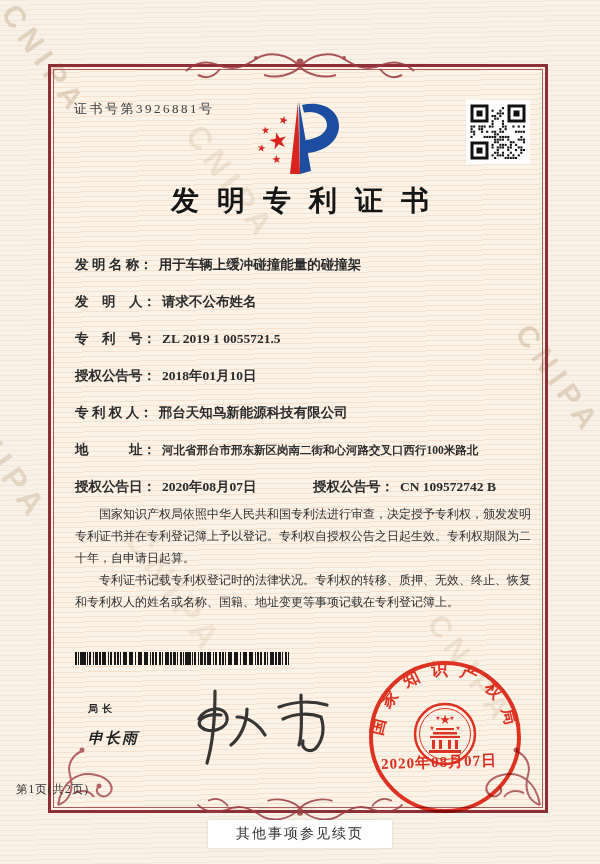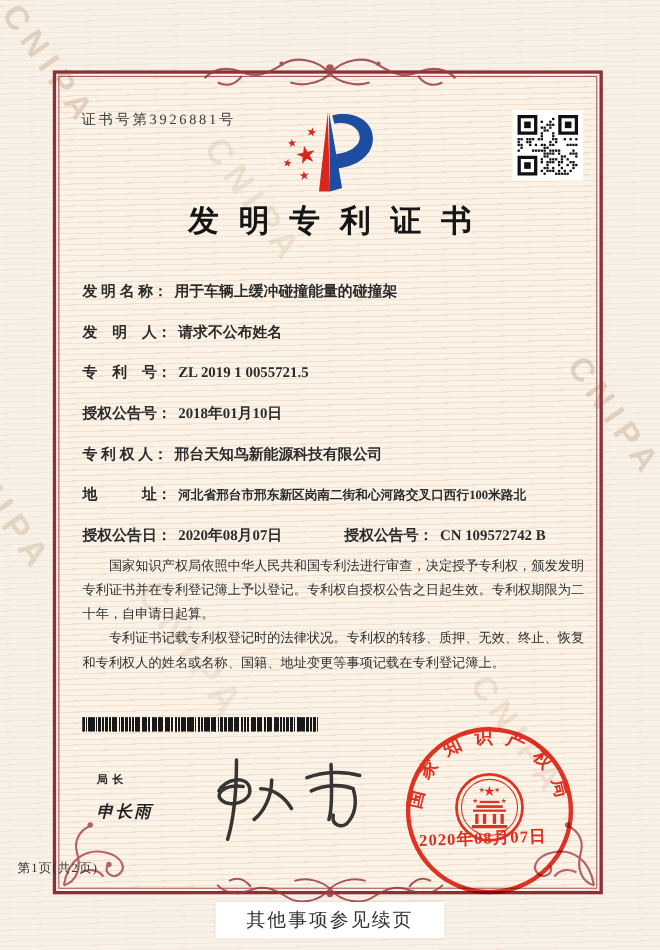--- a/index.html
+++ b/index.html
@@ -59,21 +59,21 @@
   .seal-ring{position:absolute;inset:0;border:4.5px solid #e22a1a;border-radius:50%;box-sizing:border-box;}
   .seal-svg{position:absolute;inset:0;}
   .emblem{position:absolute;left:50%;top:48%;transform:translate(-50%,-50%);}
   .seal-date{
     position:absolute;left:-6px;width:152px;top:92px;text-align:center;z-index:6;
     font-size:15px;font-weight:bold;color:#e02517;letter-spacing:1px;transform:rotate(-2deg);
   }
   .page-no{position:absolute;left:0;right:0;top:782px;z-index:4;text-align:left;font-size:11.5px;letter-spacing:1px;color:#333;margin-left:16px;}
   .note{
     position:absolute;left:50%;transform:translateX(-50%);top:820px;z-index:6;
-    background:#ffffff;padding:5px 28px;font-size:17px;letter-spacing:2px;color:#333;
+    background:#ffffff;padding:5px 28px;font-size:14px;letter-spacing:2px;color:#333;
     box-shadow:0 0 3px rgba(0,0,0,0.12);
   }
 </style>
 </head>
 <body>
 
 <div class="page">
 
   <span class="wm" style="left:22px;top:-2px;font-size:30px;color:rgba(170,140,100,.30);">CNIPA</span>
   <span class="wm" style="left:208px;top:118px;font-size:32px;color:rgba(180,150,110,.18);">CNIPA</span>

